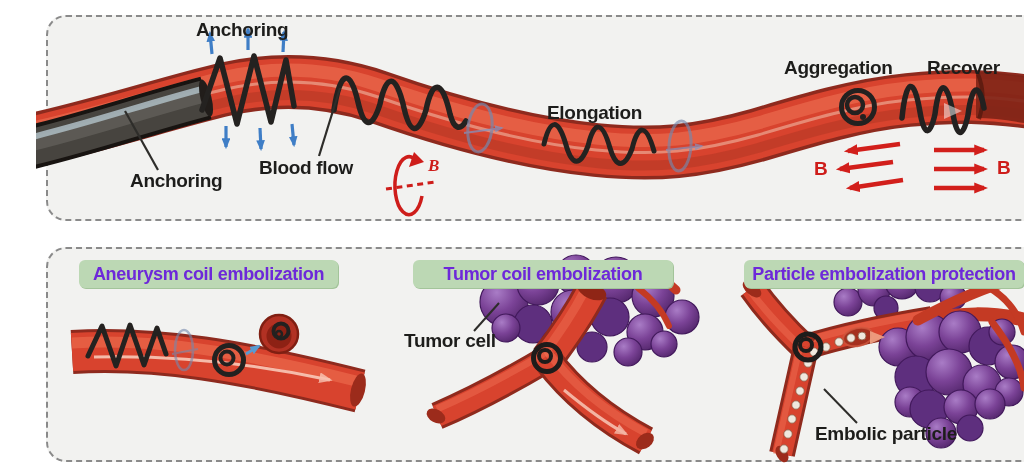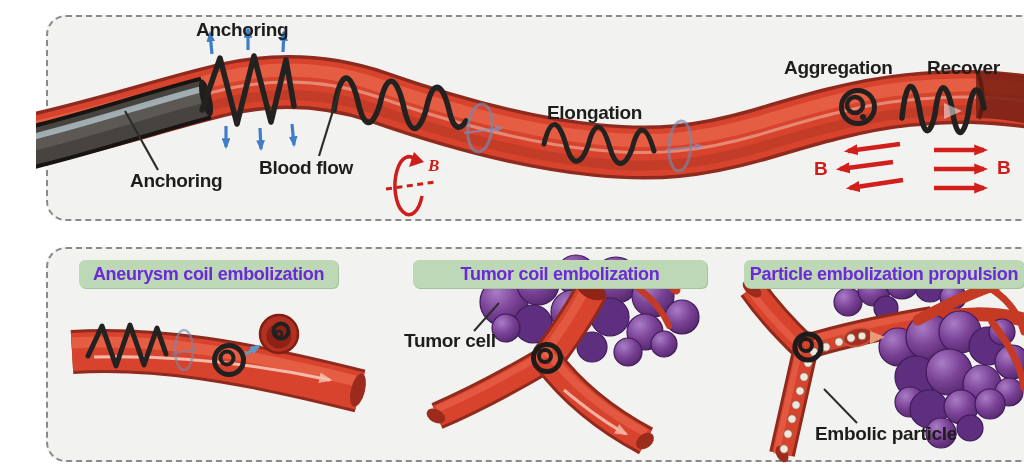--- a/index.html
+++ b/index.html
@@ -284,19 +284,19 @@
   <div class="lbl" style="left:223px;top:158px">Blood flow</div>
   <div class="lbl" style="left:511px;top:103px">Elongation</div>
   <div class="lbl" style="left:748px;top:58px">Aggregation</div>
   <div class="lbl" style="left:891px;top:58px">Recover</div>
 
   <div class="b-rot" style="left:392px;top:157px">B</div>
   <div class="b-side" style="left:778px;top:159px">B</div>
   <div class="b-side" style="left:961px;top:158px">B</div>
 
   <div class="badge" style="left:43px;top:260px;width:259px">Aneurysm coil embolization</div>
-  <div class="badge" style="left:377px;top:260px;width:294px">Tumor coil embolization</div>
-  <div class="badge" style="left:708px;top:260px;width:280px">Particle embolization propulsion</div>
+  <div class="badge" style="left:377px;top:260px;width:260px">Tumor coil embolization</div>
+  <div class="badge" style="left:708px;top:260px;width:280px">Particle embolization protection</div>
 
   <div class="lbl" style="left:368px;top:331px">Tumor cell</div>
   <div class="lbl" style="left:779px;top:424px">Embolic particle</div>
 
 </div>
 
 </body></html>

